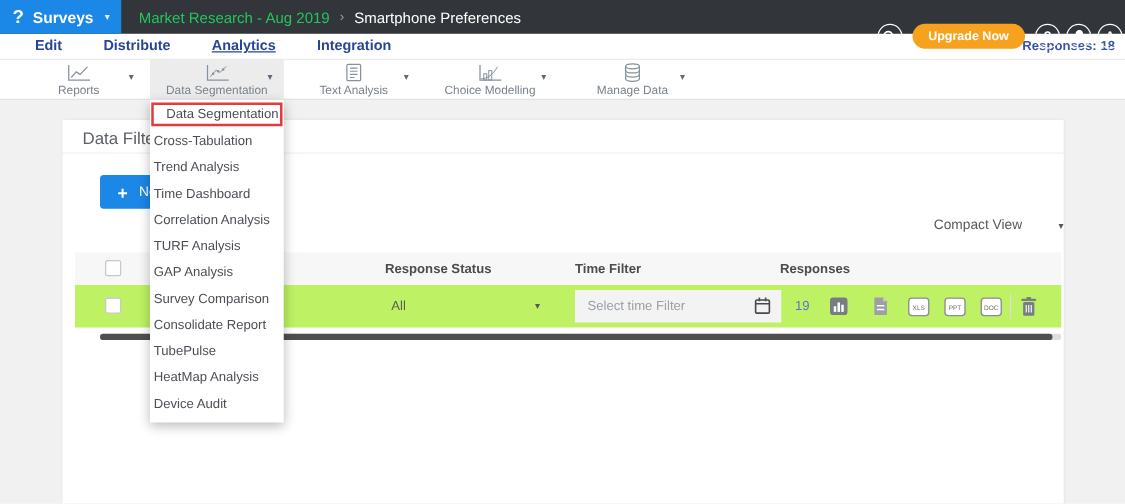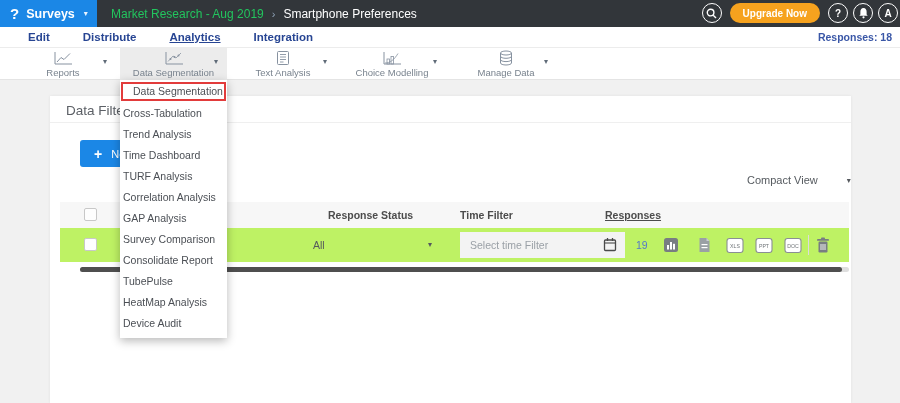--- a/index.html
+++ b/index.html
@@ -19,21 +19,21 @@
     width:97px; height:27px; background:#1b87e6; color:#fff;
     display:flex; align-items:center; padding-left:10px; gap:7px; cursor:pointer;
   }
   .brand .logo { font-size:15px; font-weight:bold; line-height:1; }
   .brand .brand-label { font-size:12.5px; font-weight:bold; }
   .brand .caret { font-size:8px; margin-left:2px; color:#eaf4ff; }
   .breadcrumb { margin-left:14px; font-size:12px; display:flex; gap:8px; align-items:center; white-space:nowrap; }
   .bc-parent { color:#22c55e; cursor:pointer; }
   .bc-sep { color:#8fa3b8; font-size:11px; }
   .bc-current { color:#ffffff; }
-  .topbar-right { position:absolute; right:2px; top:3px; display:flex; align-items:center; gap:5px; }
+  .topbar-right { position:absolute; right:2px; top:19px; display:flex; align-items:center; gap:5px; }
   .circle-btn {
     width:20px; height:20px; border:1.5px solid #fff; border-radius:50%;
     display:flex; align-items:center; justify-content:center;
     color:#fff; font-size:10px; font-weight:bold; cursor:pointer; flex:0 0 auto;
   }
   .upgrade-btn {
     height:20px; padding:0 13px; background:#f6a21e; border-radius:10px;
     color:#fff; font-size:10px; font-weight:bold; display:flex; align-items:center;
     cursor:pointer; margin:0 3px;
   }
@@ -221,22 +221,22 @@
     <span class="tool-label">Manage Data</span>
   </div>
   <span class="tool-caret" style="left:544px;">▾</span>
 </div>
 
 <div class="dropdown">
   <div class="dd-item red-highlight">Data Segmentation</div>
   <div class="dd-item">Cross-Tabulation</div>
   <div class="dd-item">Trend Analysis</div>
   <div class="dd-item">Time Dashboard</div>
+  <div class="dd-item">Correlation Analysis</div>
   <div class="dd-item">TURF Analysis</div>
-  <div class="dd-item">Correlation Analysis</div>
   <div class="dd-item">GAP Analysis</div>
   <div class="dd-item">Survey Comparison</div>
   <div class="dd-item">Consolidate Report</div>
   <div class="dd-item">TubePulse</div>
   <div class="dd-item">HeatMap Analysis</div>
   <div class="dd-item">Device Audit</div>
 </div>
 
 <div class="card">
   <div class="card-title">Data Filters</div>
@@ -247,23 +247,23 @@
     <span class="nb-label">New Filter</span>
   </div>
 
   <div class="compact-view">
     <span>Compact View</span>
     <span class="caret">▾</span>
   </div>
 
   <div class="thead">
     <div class="checkbox" style="left:24px;top:6px;"></div>
-    <span class="col" style="left:248px;margin-left:20px;">Response Status</span>
+    <span class="col" style="left:248px;">Response Status</span>
     <span class="col" style="left:400px;">Time Filter</span>
-    <span class="col" style="left:545px;text-decoration:underline;">Responses</span>
+    <span class="col" style="left:564px;">Responses</span>
   </div>
 
   <div class="trow">
     <div class="checkbox" style="left:24px;top:10px;"></div>
     <span class="cell-all">All</span>
     <span class="all-caret">▾</span>
 
     <input class="time-input" placeholder="Select time Filter" style="">
     <span class="calendar-icon">
       <svg width="14" height="15" viewBox="0 0 14 15">

